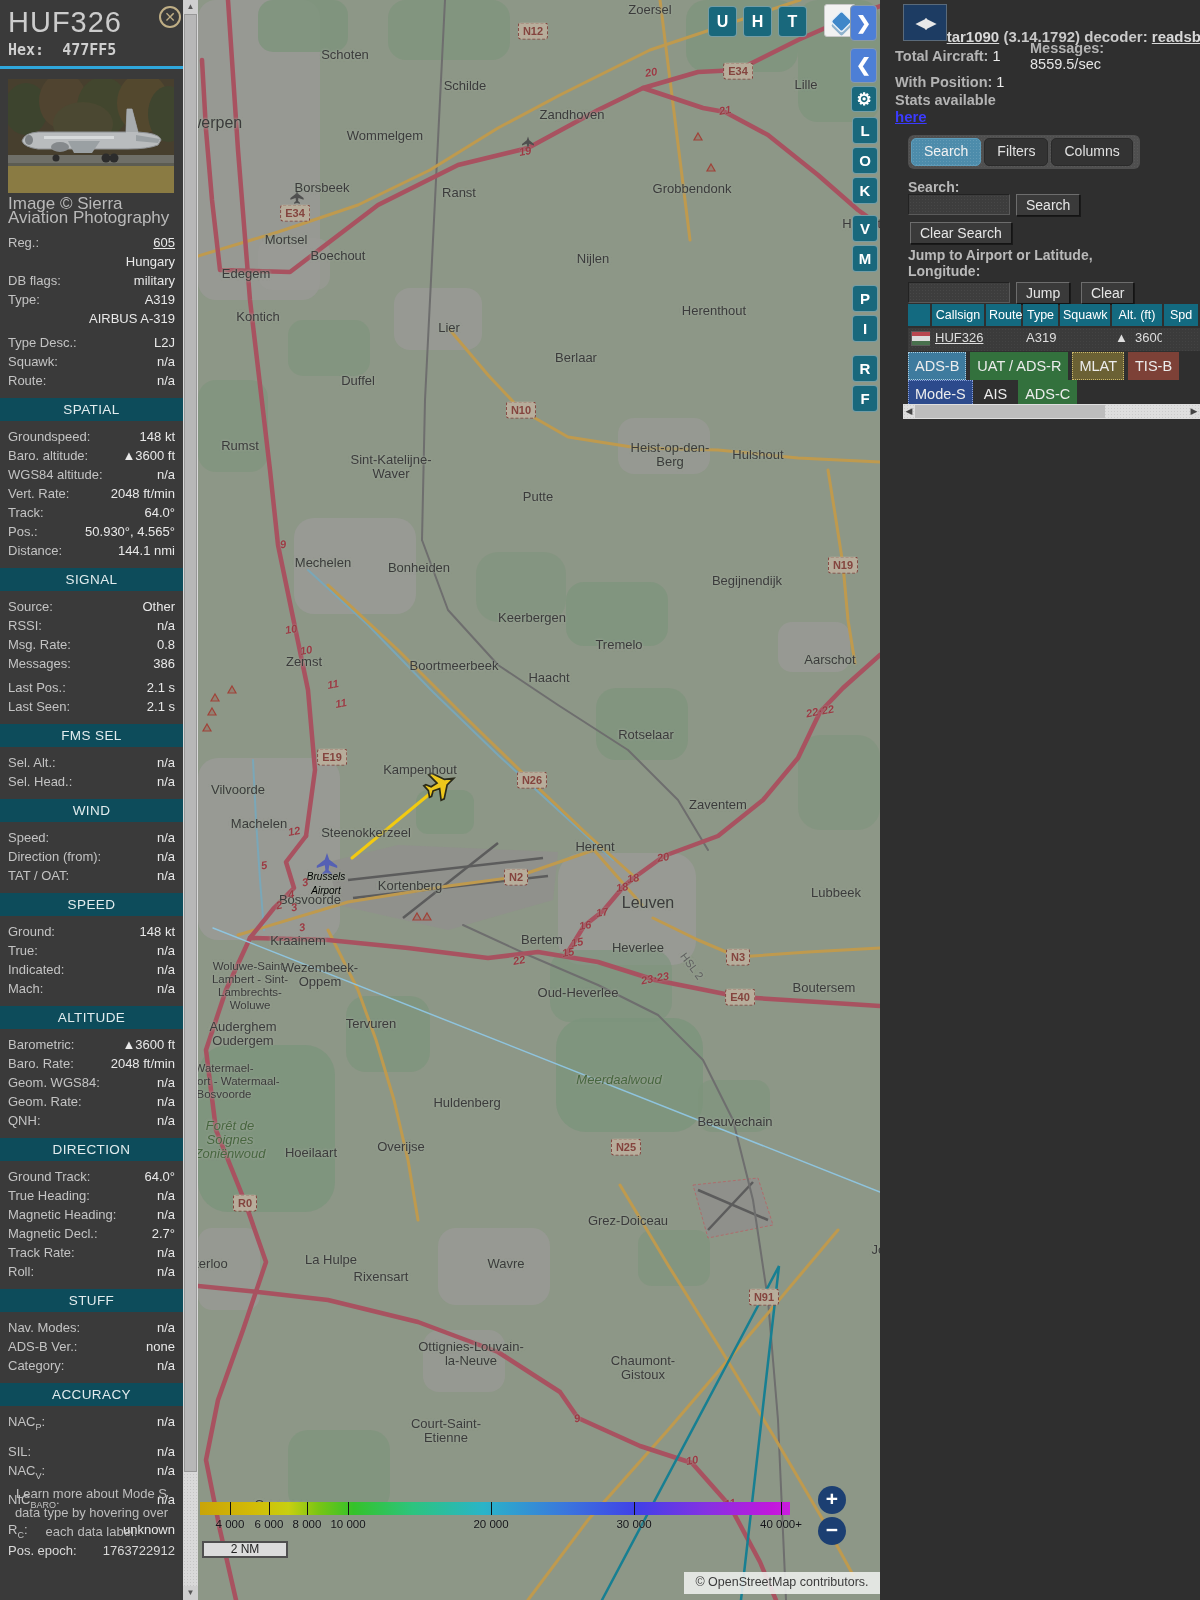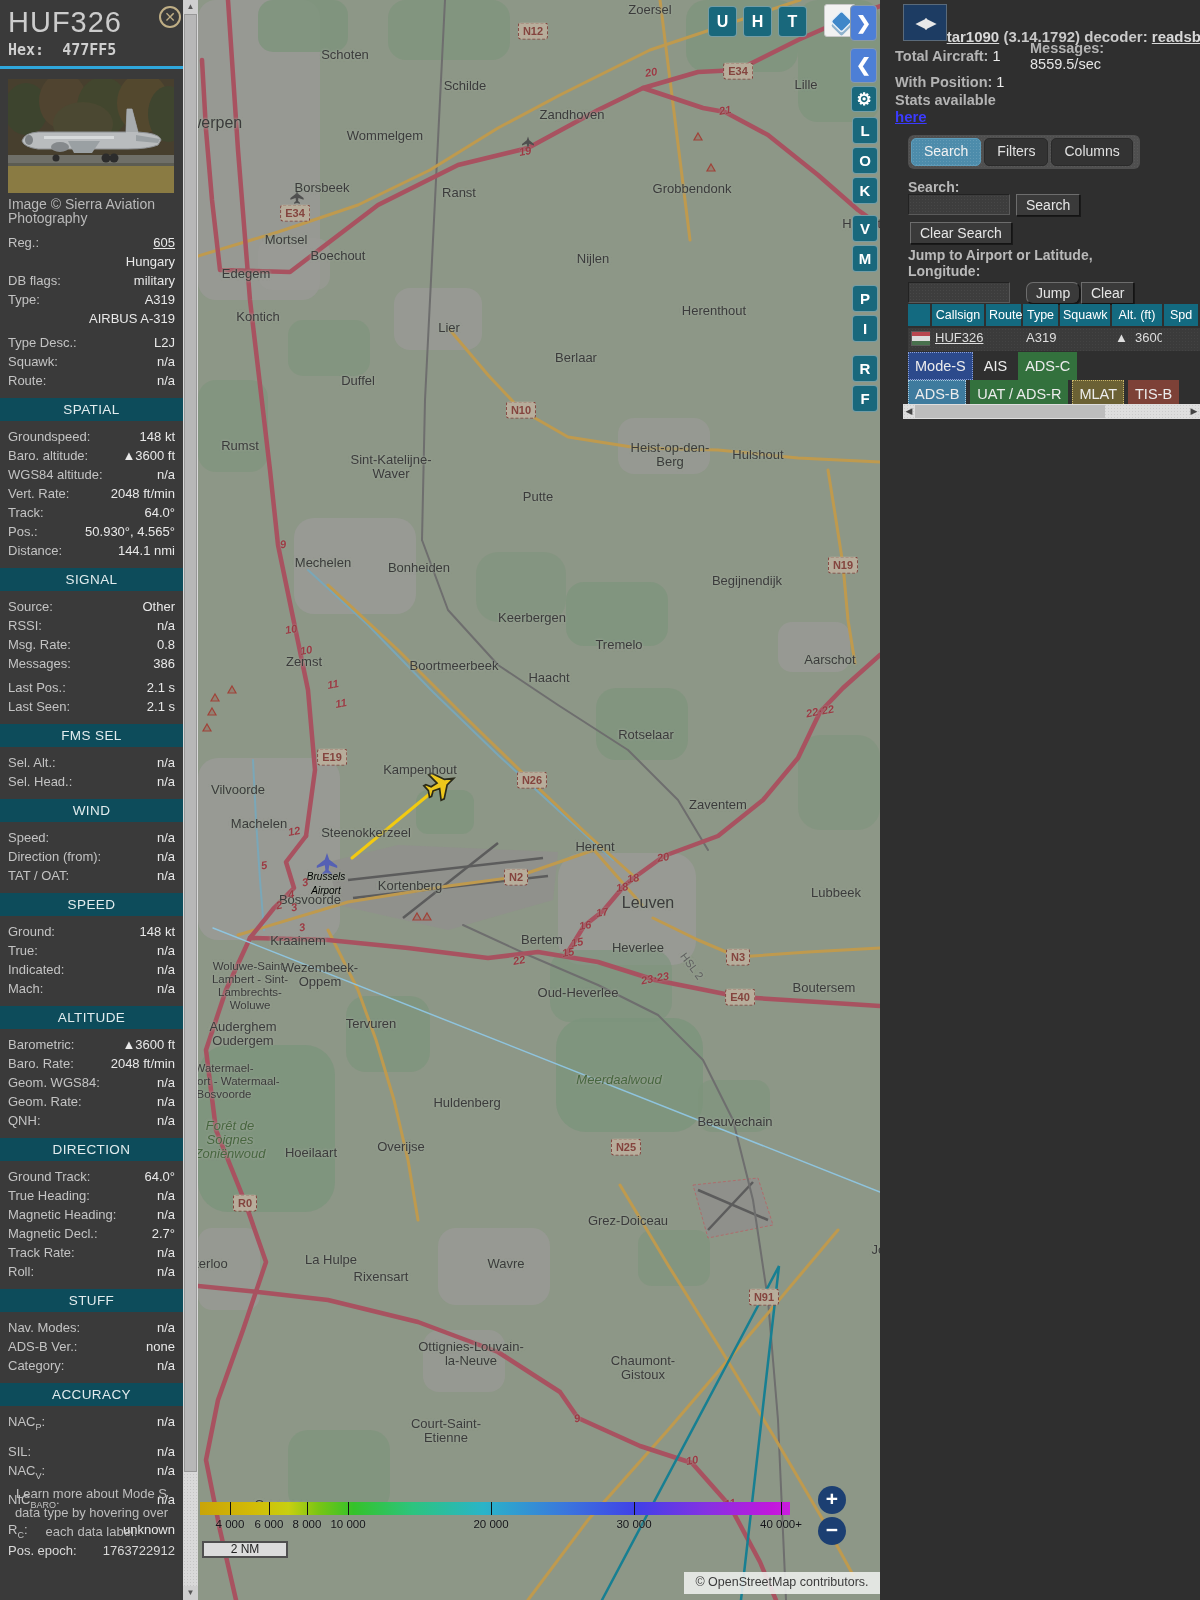--- a/index.html
+++ b/index.html
@@ -7,21 +7,21 @@
   *{box-sizing:border-box;}
   
   #sidebar{position:absolute;left:0;top:0;width:183px;height:1600px;background:#3a3a3a;color:#d0d0d0;}
   #sb-inner{padding:6px 8px 0 8px;position:relative;}
   #sb-title{font-size:29px;color:#cccccc;letter-spacing:1px;}
   #sb-hex{font-size:15px;font-weight:bold;color:#cfcfcf;font-family:"DejaVu Sans Mono",monospace;margin-top:2px;}
   #sb-divider{height:3px;background:#2fa7dc;margin:7px -8px 10px -8px;}
   #close-btn{position:absolute;top:6px;right:2px;width:22px;height:22px;border:2px solid #bfae85;border-radius:50%;
     color:#bfae85;font-size:14px;line-height:18px;text-align:center;cursor:pointer;}
   #photo{width:166px;height:114px;display:block;background:#3c3a30;}
-  .credit{font-size:14px;color:#b9b9b9;line-height:14px;margin:4px 0 8px 0;}
+  .credit{font-size:17px;color:#b9b9b9;line-height:14px;margin:4px 0 8px 0;}
   .sec-h{background:#0d4c5b;color:#e2ecee;text-align:center;font-size:13.5px;padding:4px 0;margin:8px -8px 6px -8px;letter-spacing:.4px;}
   .row{display:flex;justify-content:space-between;font-size:13px;line-height:19px;}
   .row.gap{margin-top:5px;}
   .row .l{color:#c3c3c3;white-space:pre;}
   .row .v{color:#e8e8e8;text-align:right;white-space:pre;}
   .row .v.u{text-decoration:underline;}
   sub{font-size:9px;}
   #sb-note{position:absolute;left:0;top:1484px;width:183px;text-align:center;font-size:13px;color:#bdbdbd;line-height:19px;padding:0 4px;}
   #sb-epoch{position:absolute;left:8px;right:8px;top:1543px;display:flex;justify-content:space-between;font-size:13px;color:#d9d9d9;}
   
@@ -646,21 +646,21 @@
       <div class="tab">Columns</div>
     </div>
 
   <div class="rp-label" style="left:28px;top:179px;">Search:</div>
   <input class="rp-input" style="left: 28px; top: 194px;" placeholder="">
   <button class="rp-btn" style="left:136px;top:194px;">Search</button>
   <button class="rp-btn" style="left:30px;top:222px;">Clear Search</button>
   <div class="rp-label" style="left:28px;top:247px;">Jump to Airport or Latitude,
 Longitude:</div>
   <input class="rp-input" style="left: 28px; top: 282px;">
-  <button class="rp-btn" style="left:146px;top:282px;border-radius:7px;">Jump</button>
+  <button class="rp-btn" style="left:136px;top:282px;">Jump</button>
   <button class="rp-btn" style="left:201px;top:282px;">Clear</button>
 
   <div id="ac-table">
       <div class="thead">
         <div class="th" style="width: 22px; flex: 0 0 auto;"></div>
         <div class="th" style="width: 52px; flex: 0 0 auto;">Callsign</div>
         <div class="th" style="width: 35px; flex: 0 0 auto;">Route</div>
         <div class="th" style="width: 35px; flex: 0 0 auto;">Type</div>
         <div class="th" style="width: 50px; flex: 0 0 auto;">Squawk</div>
         <div class="th" style="width: 50px; flex: 0 0 auto;">Alt. (ft)</div>
@@ -670,22 +670,22 @@
         <div class="td" style="width: 22px; flex: 0 0 auto;"><span class="flag"></span></div>
         <div class="td" style="width: 52px; flex: 0 0 auto; text-decoration: underline;">HUF326</div>
         <div class="td" style="width: 35px; flex: 0 0 auto;"></div>
         <div class="td" style="width: 35px; flex: 0 0 auto;">A319</div>
         <div class="td" style="width: 50px; flex: 0 0 auto;"></div>
         <div class="td" style="width: 50px; flex: 0 0 auto; text-align: right;">▲  3600</div>
         <div class="td" style="width: 34px; flex: 0 0 auto;"></div>
       </div>
     </div>
   <div id="badges">
+      <div><span class="badge b-adsb">ADS-B</span><span class="badge b-uat">UAT / ADS-R</span><span class="badge b-mlat">MLAT</span><span class="badge b-tisb">TIS-B</span></div>
       <div><span class="badge b-modes">Mode-S</span><span class="badge b-ais">AIS</span><span class="badge b-adsc">ADS-C</span></div>
-      <div><span class="badge b-adsb">ADS-B</span><span class="badge b-uat">UAT / ADS-R</span><span class="badge b-mlat">MLAT</span><span class="badge b-tisb">TIS-B</span></div>
     </div>
 
   <div id="hbar">
     <div class="hbar-arrow" style="left:0">◀</div>
     <div id="hbar-thumb"></div>
     <div class="hbar-arrow" style="right:0">▶</div>
   </div>
 </div>
 
 </body></html>

